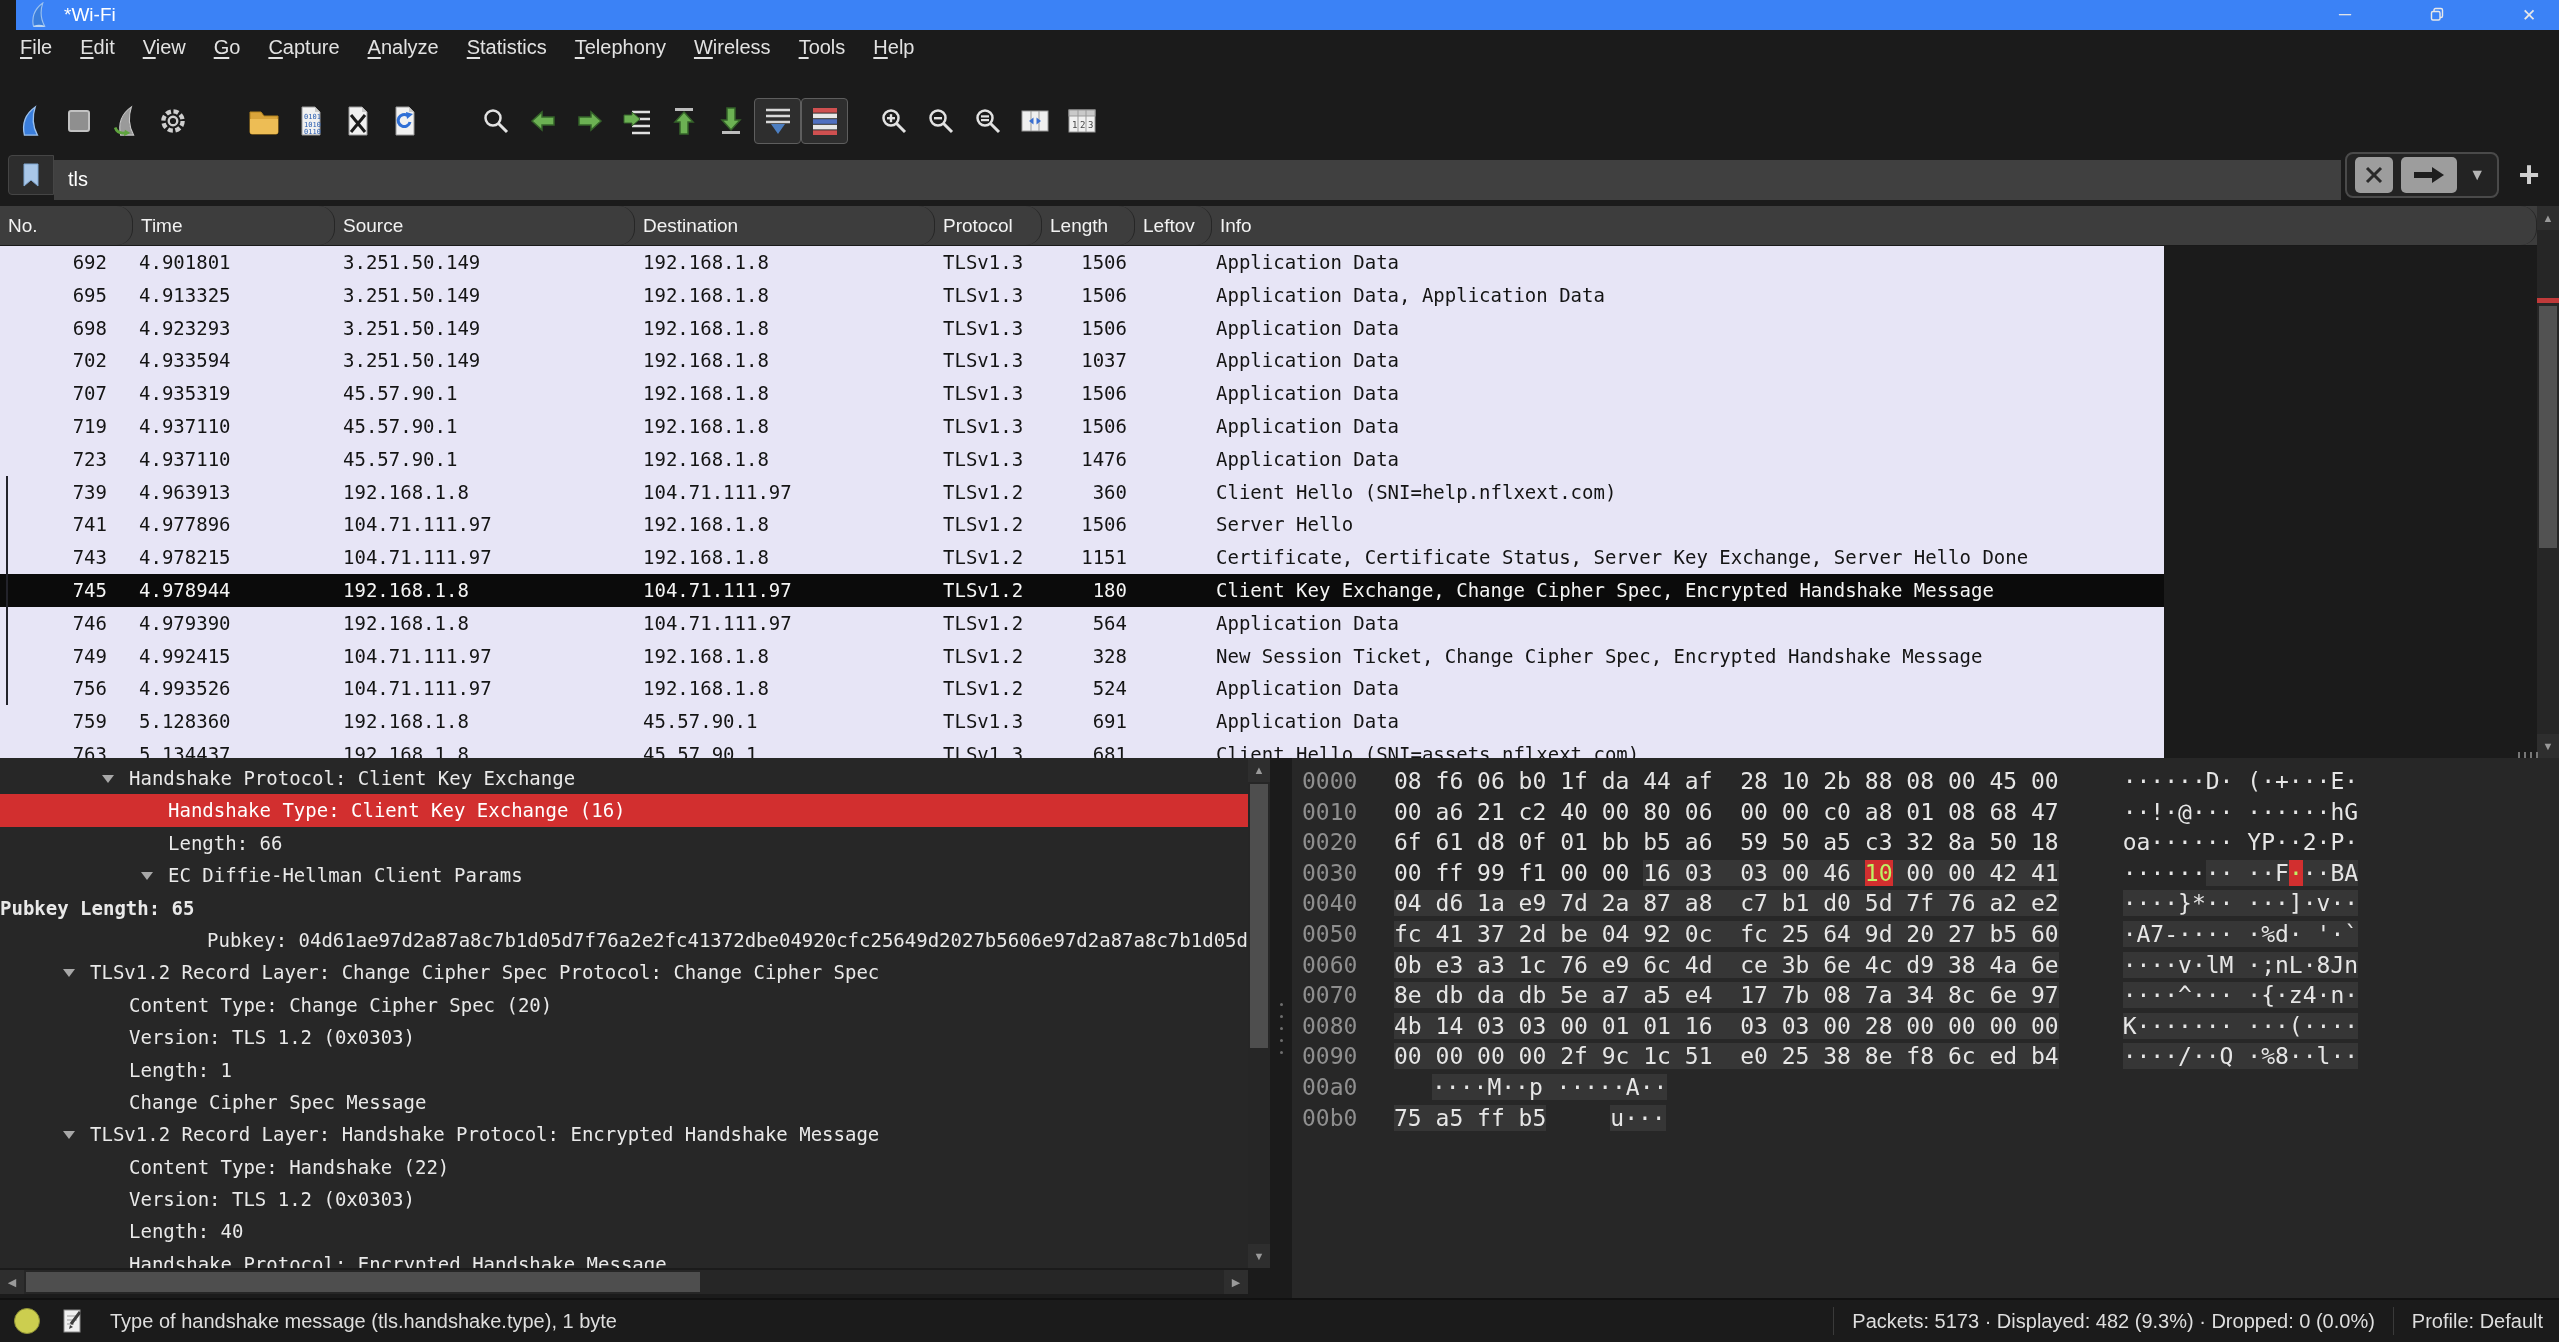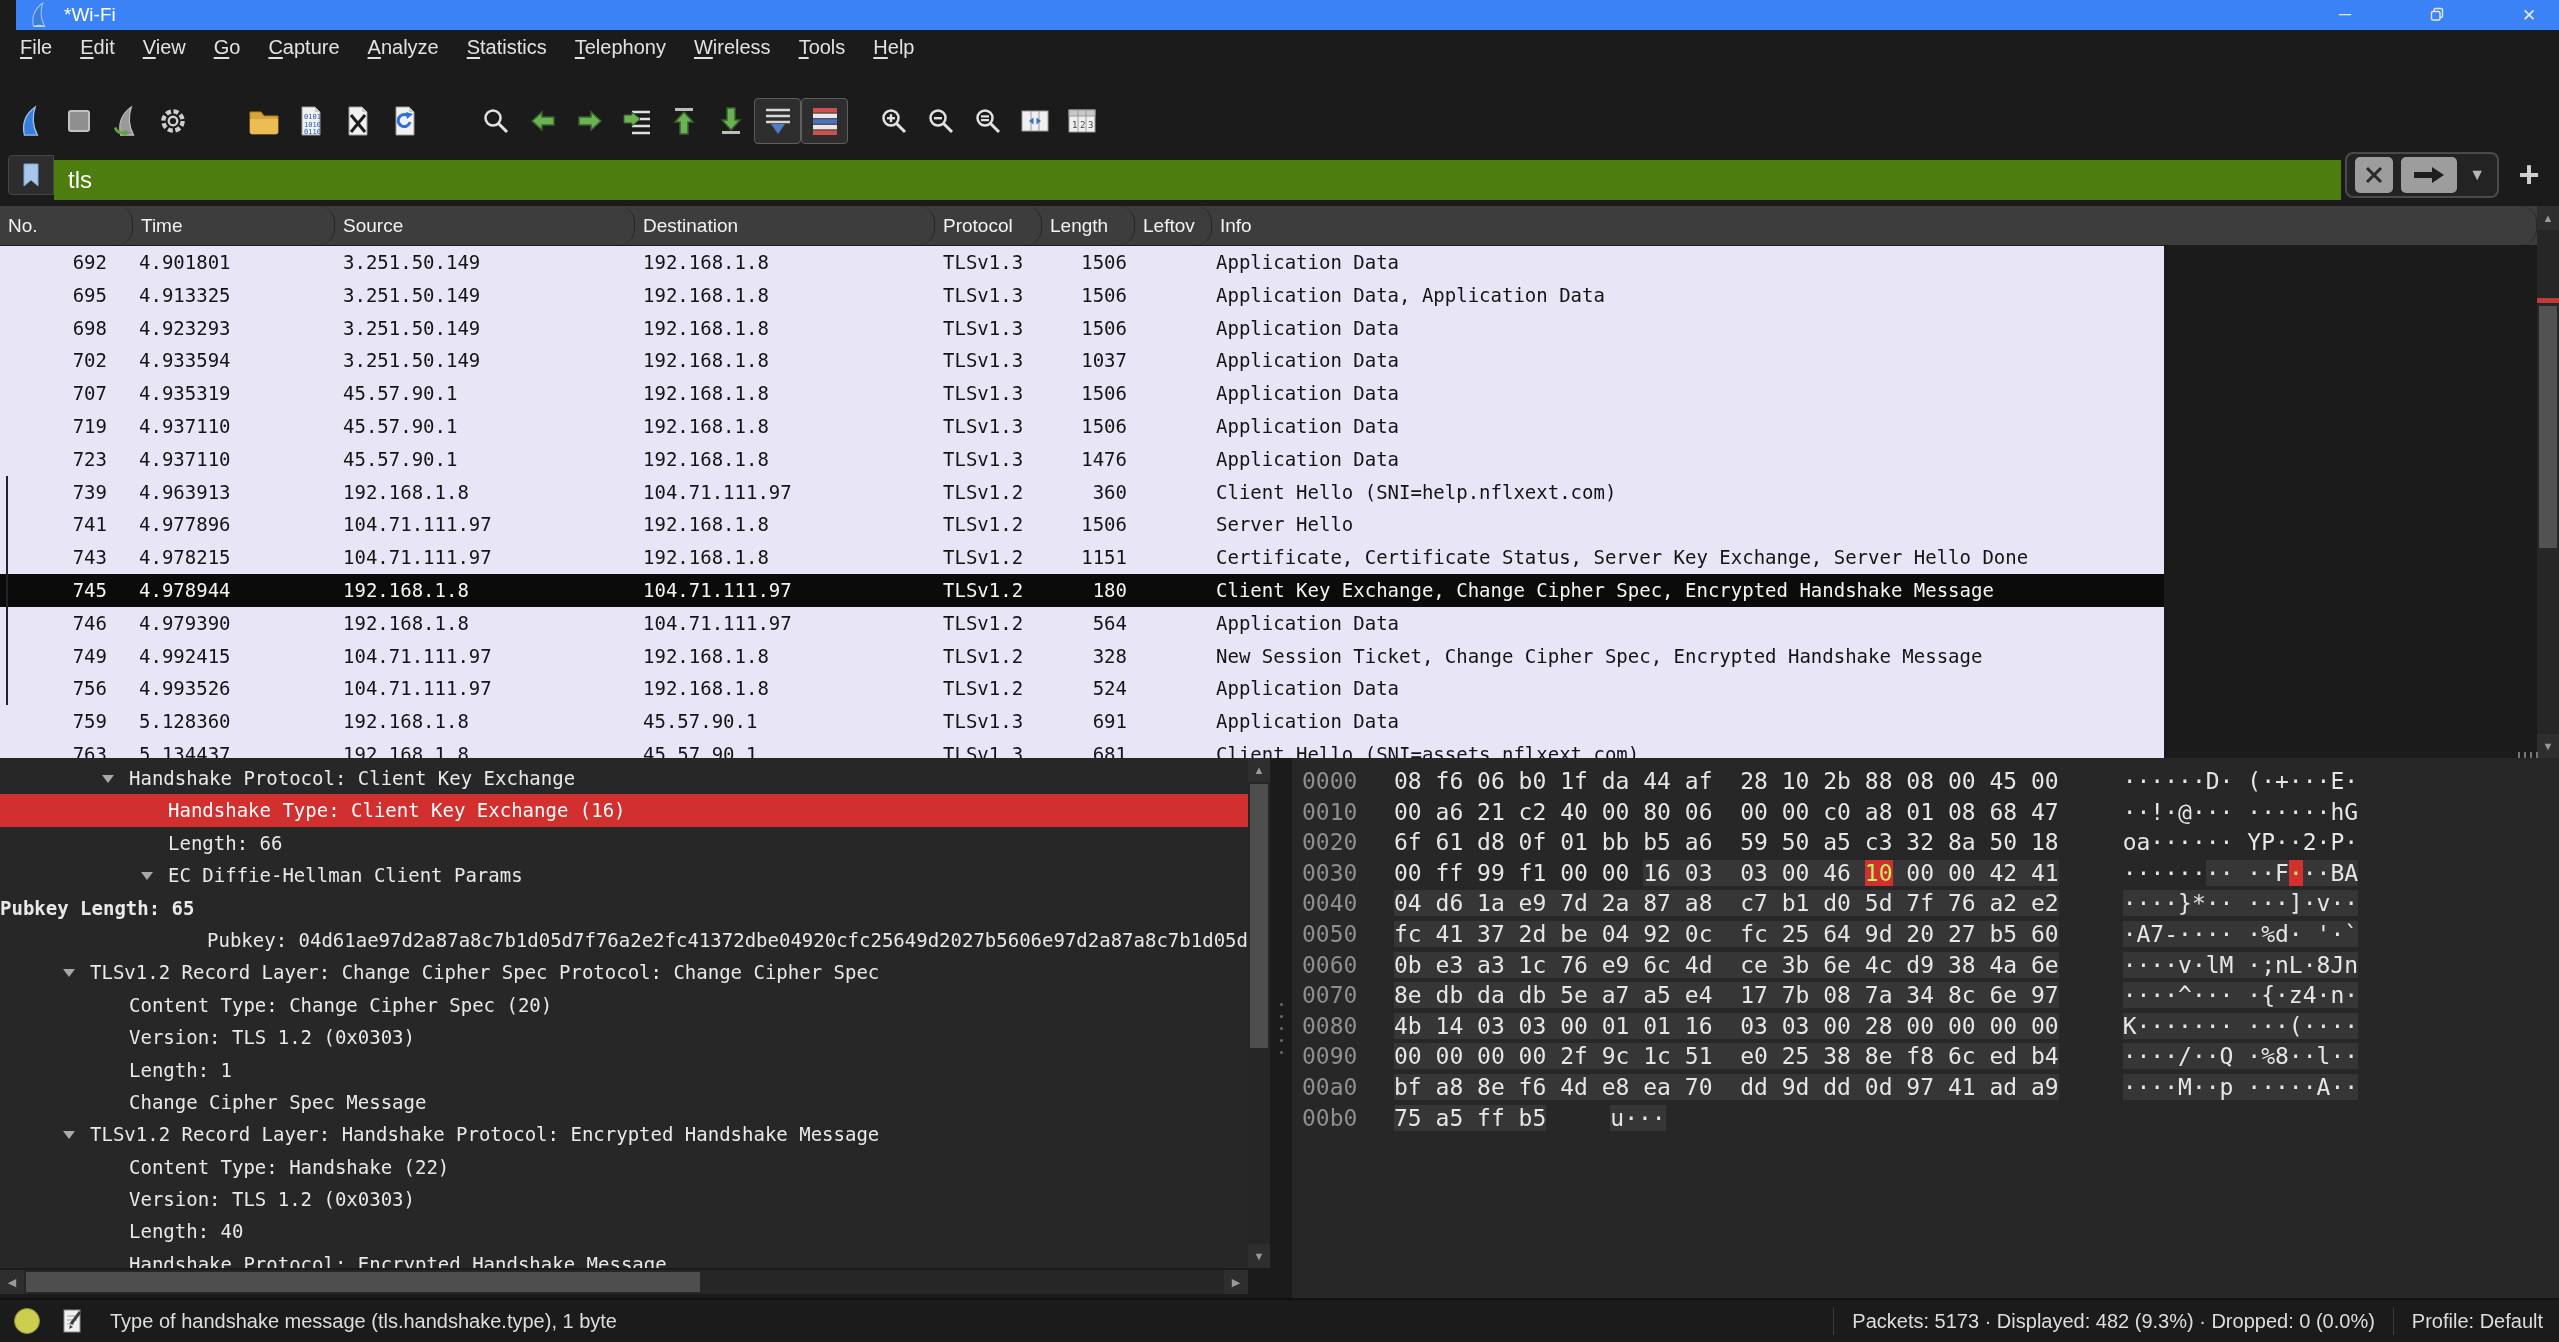--- a/index.html
+++ b/index.html
@@ -20,21 +20,21 @@
 
   
   .toolbar { position:absolute; left:0; top:64px; width:2559px; height:84px; display:flex; align-items:flex-end; padding:0 0 4px 8px; background:#1b1b1b; }
   .tbtn { width:47px; height:46px; display:flex; align-items:center; justify-content:center; border-radius:4px; flex:0 0 auto; }
   .tbtn.toggled { border:1px solid #5e5e5e; background:#2e2e2e; }
   .tsep { width:22px; flex:0 0 auto; }
 
   
   .filterbar { position:absolute; left:0; top:148px; width:2559px; height:54px; background:#1b1b1b; display:flex; align-items:center; }
   .fbookmark { width:46px; height:40px; margin-left:8px; background:#2d2d2d; border:1px solid #454545; border-radius:4px 0 0 4px; display:flex; align-items:center; justify-content:center; }
-  .ffield { height:40px; flex:1; background:#4d7c0f; color:#ffffff; font-size:24px; display:flex; align-items:center; padding-left:14px;margin-top:9px; }
+  .ffield { height:40px; flex:1; background:#404040; color:#ffffff; font-size:20px; display:flex; align-items:center; padding-left:14px;margin-top:9px; }
   .fgroup { height:46px; display:flex; align-items:center; gap:8px; padding:0 8px; border:2px solid #4a4a4a; border-radius:8px; background:#232323; margin-left:4px; }
   .fxbtn { width:38px; height:36px; background:#9d9d9d; border-radius:5px; display:flex; align-items:center; justify-content:center; }
   .fapply { width:56px; height:36px; background:#9d9d9d; border-radius:5px; display:flex; align-items:center; justify-content:center; }
   .fchev { color:#b5b5b5; font-size:16px; padding:0 4px; }
   .fplus { width:60px; height:46px; display:flex; align-items:center; justify-content:center; color:#cfcfcf; font-size:36px; font-weight:bold; }
 
   
   .pkheader { position:absolute; left:0; top:206px; width:2537px; height:40px; background:#3d3d3d; display:flex; border-bottom:1px solid #191919; }
   .pkcell { height:100%; overflow:hidden; white-space:nowrap; }
   .pkheader .pkcell { border-right:1px solid #262626; color:#f2f2f2; font-size:19px; line-height:39px; padding-left:8px;border-radius:16px; }
@@ -613,21 +613,20 @@
         <span class="hexbytes"><span class="hx-reg">4b 14 03 03 00 01 01 16  03 03 00 28 00 00 00 00</span></span>
         <span class="hexascii"><span class="hx-reg">K······· ···(····</span></span>
       </div>
       <div class="hexline">
         <span class="hexoff">0090</span>
         <span class="hexbytes"><span class="hx-reg">00 00 00 00 2f 9c 1c 51  e0 25 38 8e f8 6c ed b4</span></span>
         <span class="hexascii"><span class="hx-reg">····/··Q ·%8··l··</span></span>
       </div>
       <div class="hexline">
         <span class="hexoff">00a0</span>
-        <span class="hexbytes"><span class="hx-reg">bf a8 8e f6 4d e8 ea 70  dd 9d dd 0d 97 41 ad a9</span></span>
         <span class="hexascii"><span class="hx-reg">····M··p ·····A··</span></span>
       </div>
       <div class="hexline">
         <span class="hexoff">00b0</span>
         <span class="hexbytes"><span class="hx-reg">75 a5 ff b5</span></span>
         <span class="hexascii"><span class="hx-reg">u···</span></span>
       </div>
     </div>
 </div>
 

